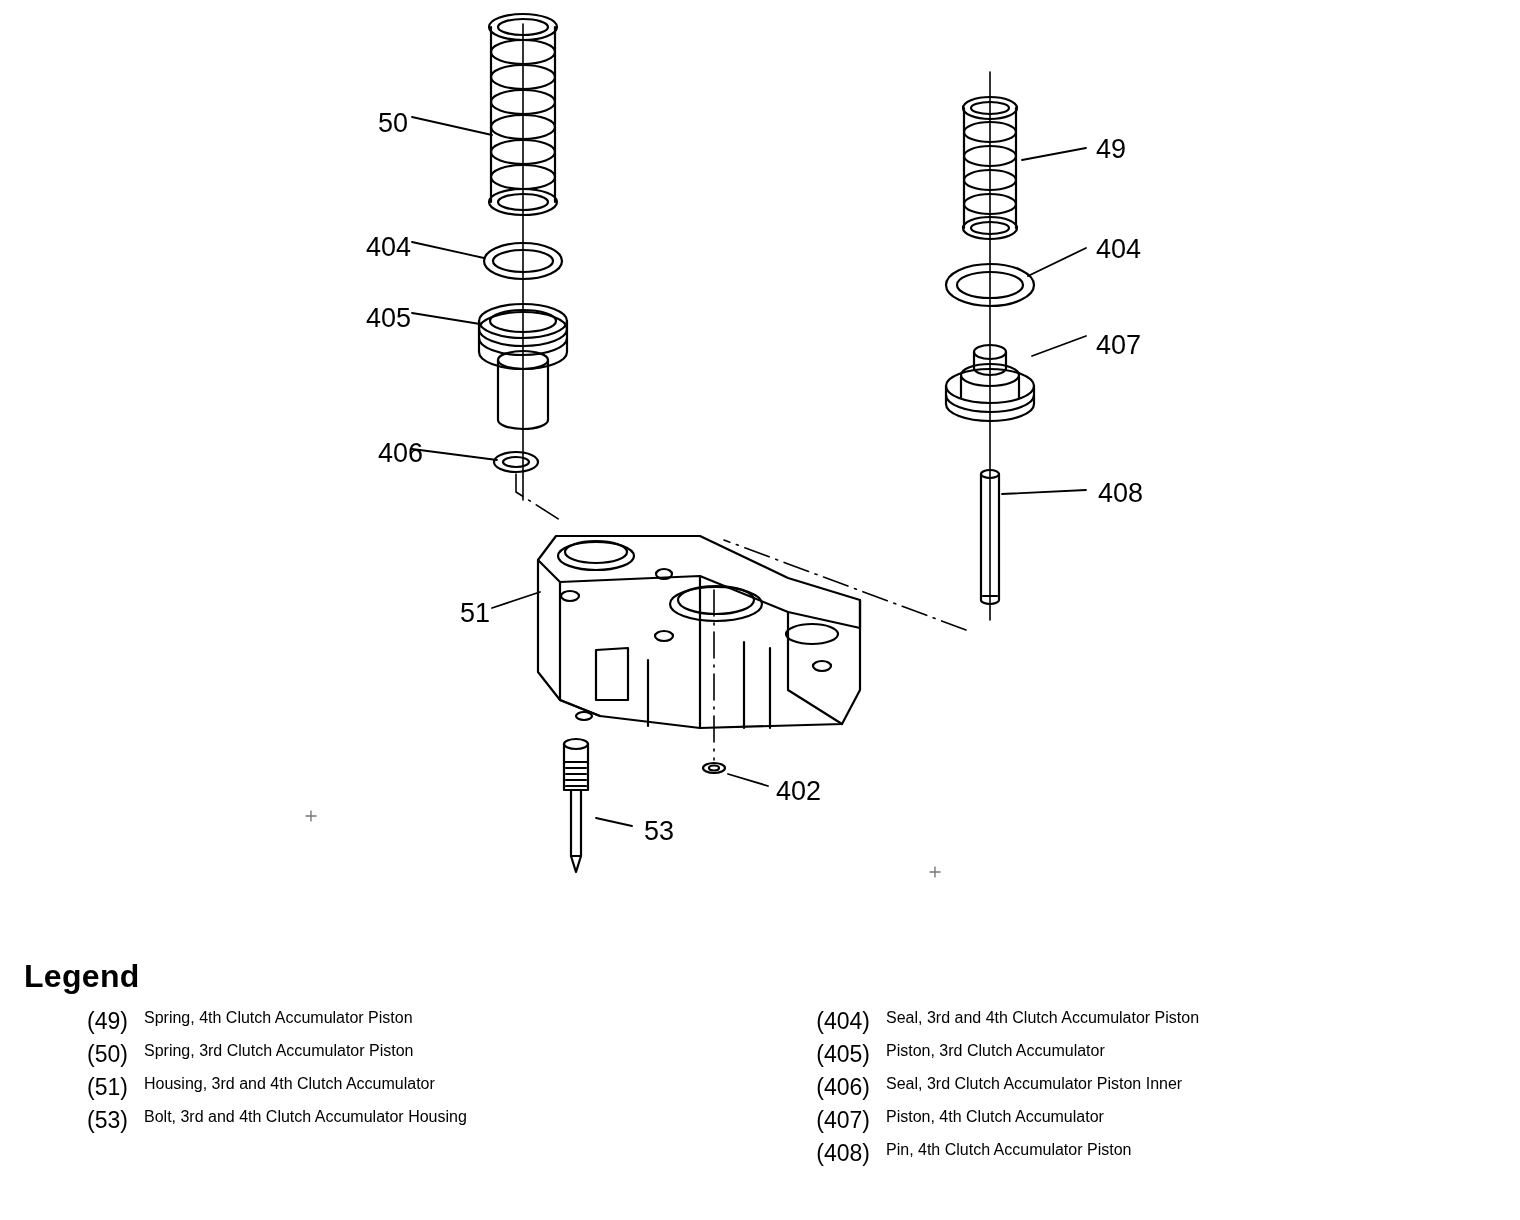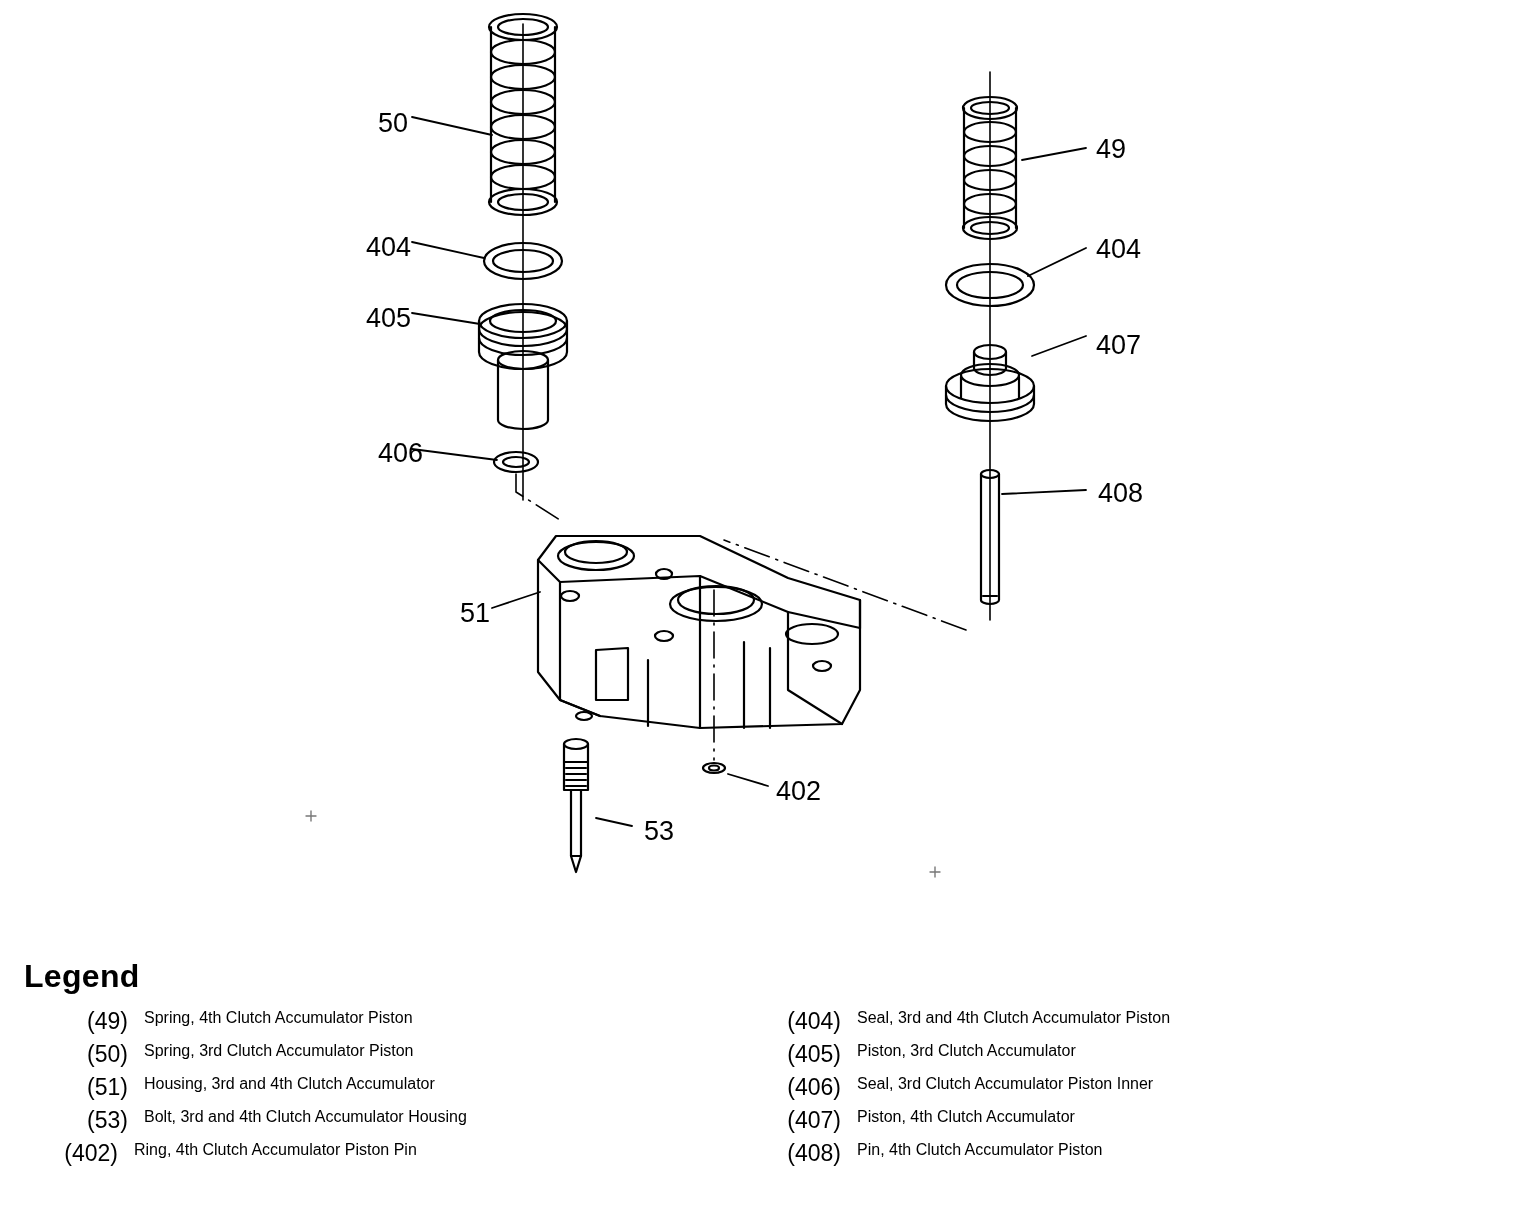--- a/index.html
+++ b/index.html
@@ -47,21 +47,21 @@
     top: 48px;
     font-size: 32px;
     font-weight: bold;
     letter-spacing: 0.3px;
   }
   .legend-col {
     position: absolute;
     top: 98px;
   }
   #legend-col-left { left: 58px; width: 700px; }
-  #legend-col-right { left: 771px; width: 700px; }
+  #legend-col-right { left: 800px; width: 700px; }
   .legend-row {
     display: flex;
     align-items: flex-start;
     margin-bottom: 6px;
   }
   .legend-num {
     width: 86px;
     flex: 0 0 86px;
     text-align: right;
     font-size: 23px;
@@ -265,24 +265,20 @@
       <div class="legend-desc">Spring, 3rd Clutch Accumulator Piston</div>
     </div>
     <div class="legend-row">
       <div class="legend-num">(51)</div>
       <div class="legend-desc">Housing, 3rd and 4th Clutch Accumulator</div>
     </div>
     <div class="legend-row">
       <div class="legend-num">(53)</div>
       <div class="legend-desc" style="max-width:470px;">Bolt, 3rd and 4th Clutch Accumulator Housing</div>
     </div>
-    <div class="legend-row wide" style="margin-left:-10px;">
-      <div class="legend-num">(402)</div>
-      <div class="legend-desc">Ring, 4th Clutch Accumulator Piston Pin</div>
-    </div>
   </div>
 
   <div class="legend-col" id="legend-col-right">
     <div class="legend-row">
       <div class="legend-num">(404)</div>
       <div class="legend-desc" style="max-width:490px;">Seal, 3rd and 4th Clutch Accumulator Piston</div>
     </div>
     <div class="legend-row">
       <div class="legend-num">(405)</div>
       <div class="legend-desc">Piston, 3rd Clutch Accumulator</div>

